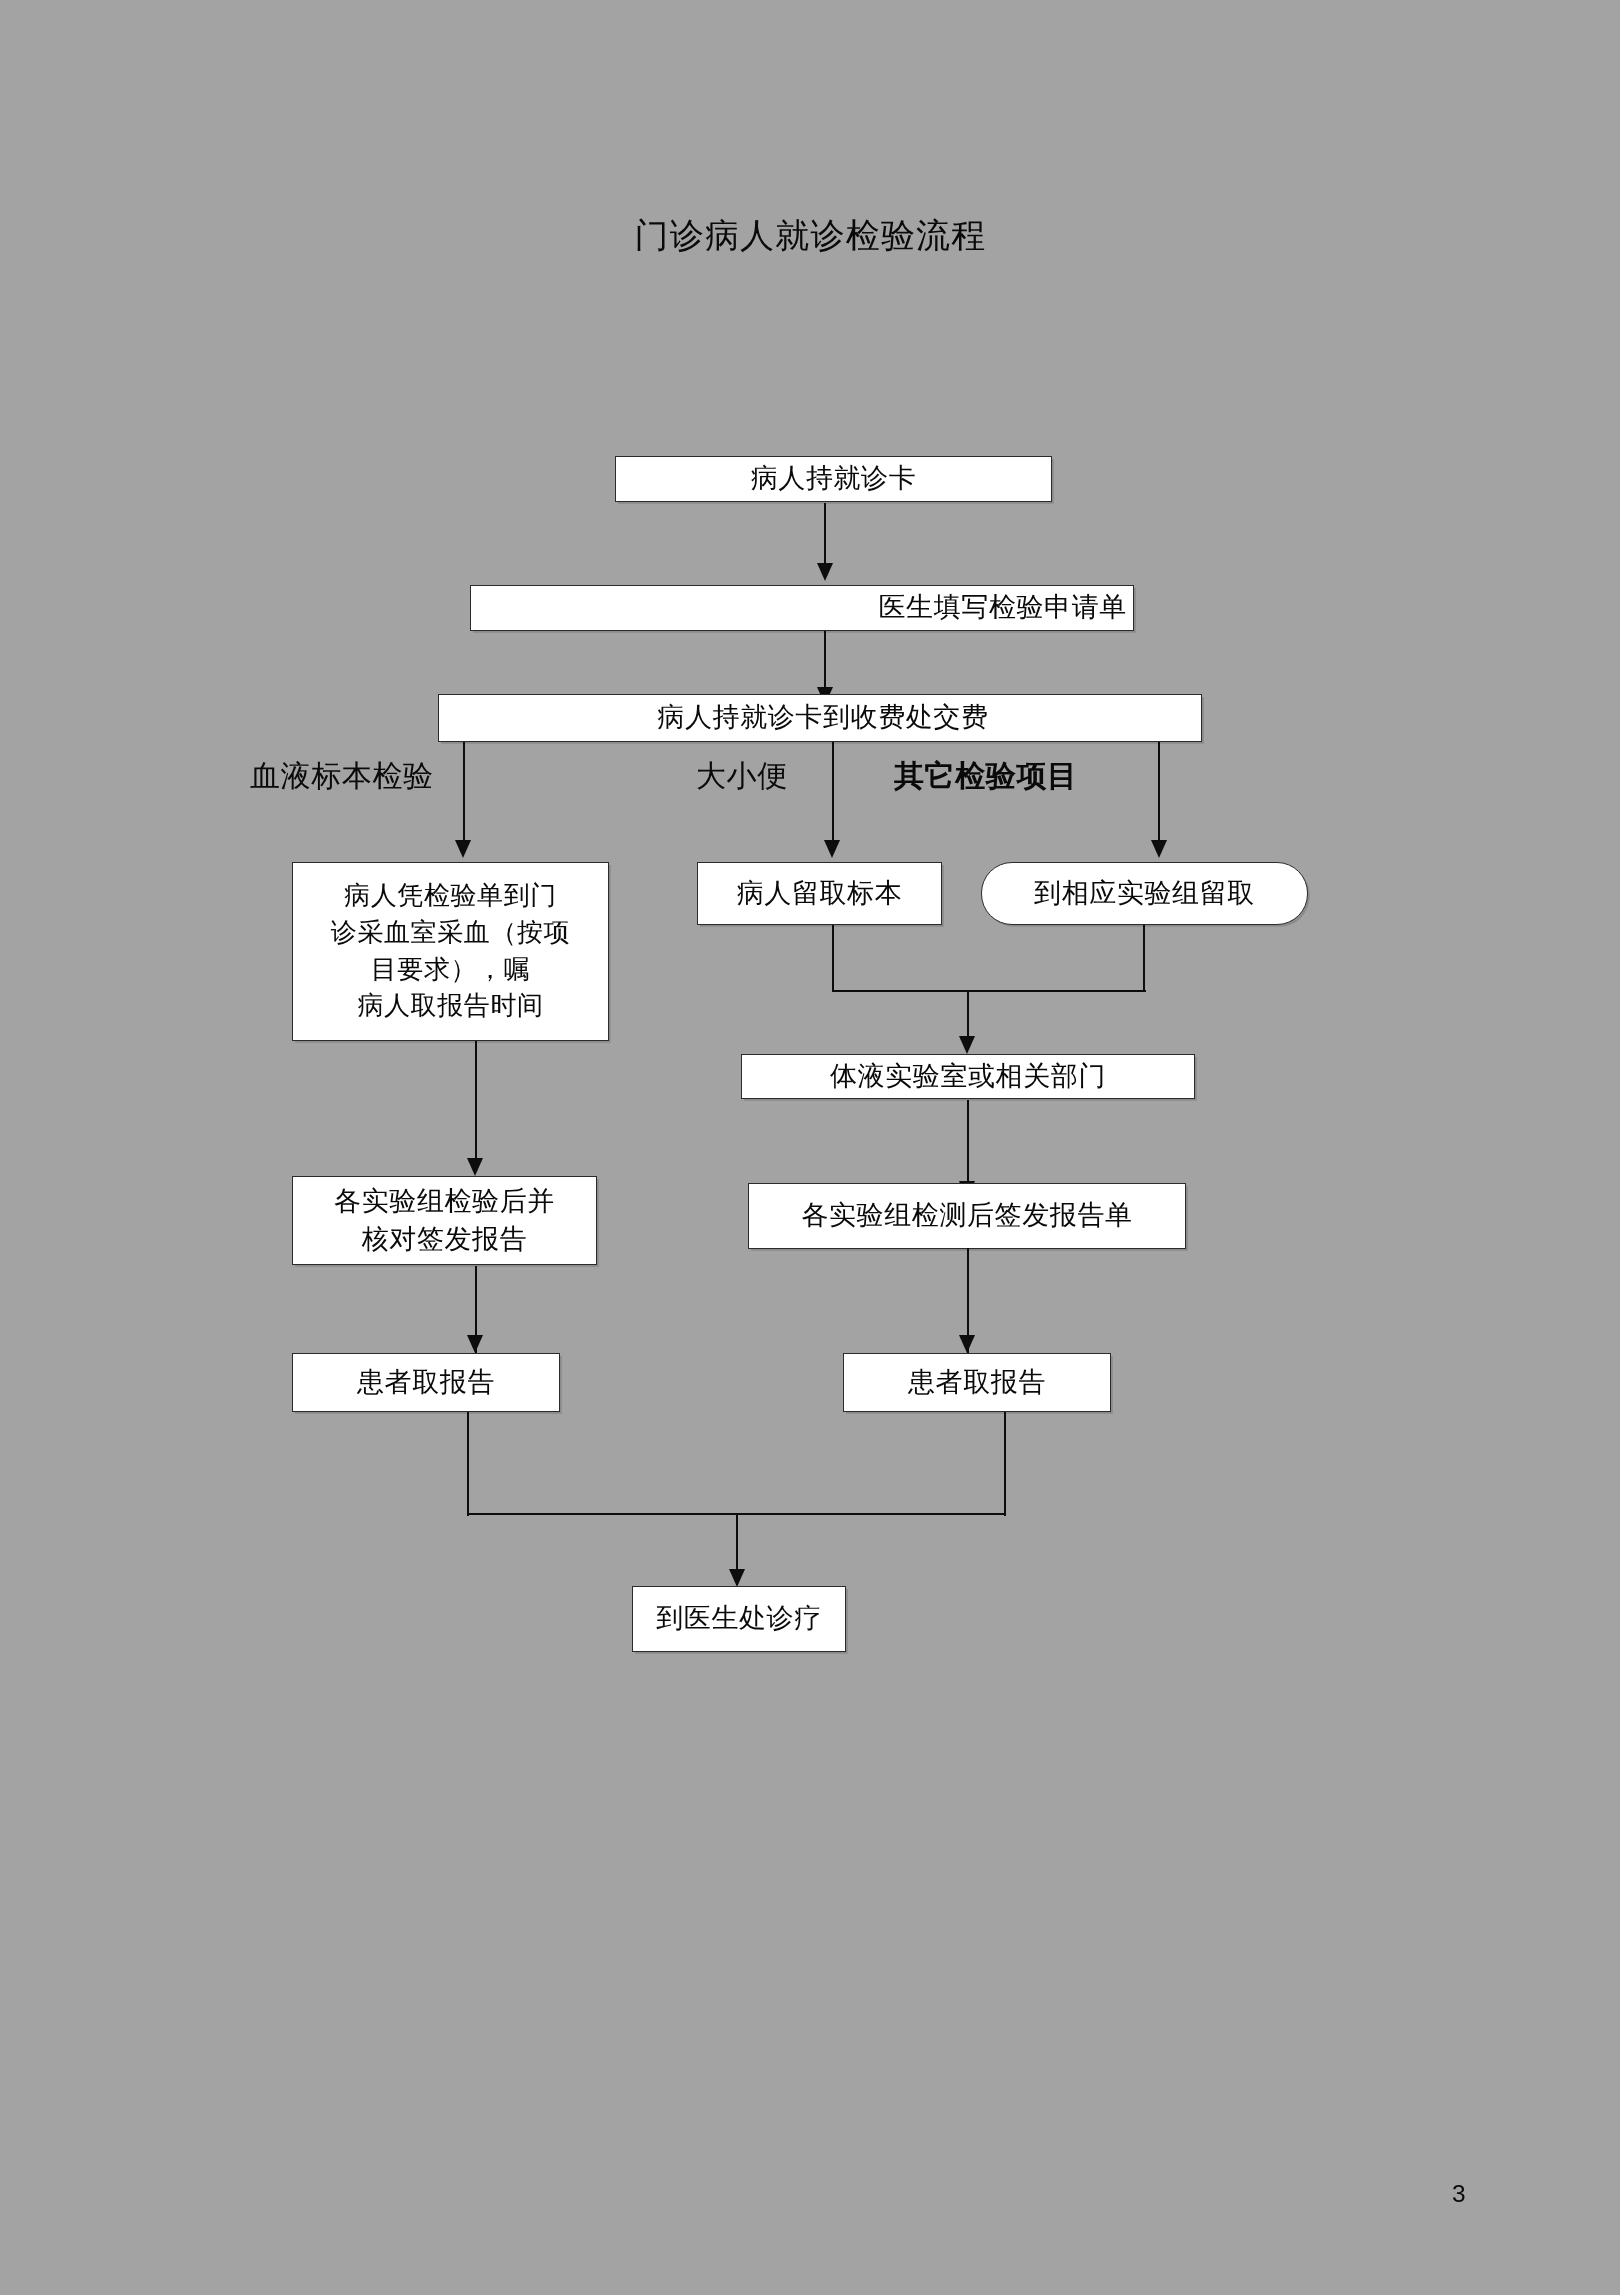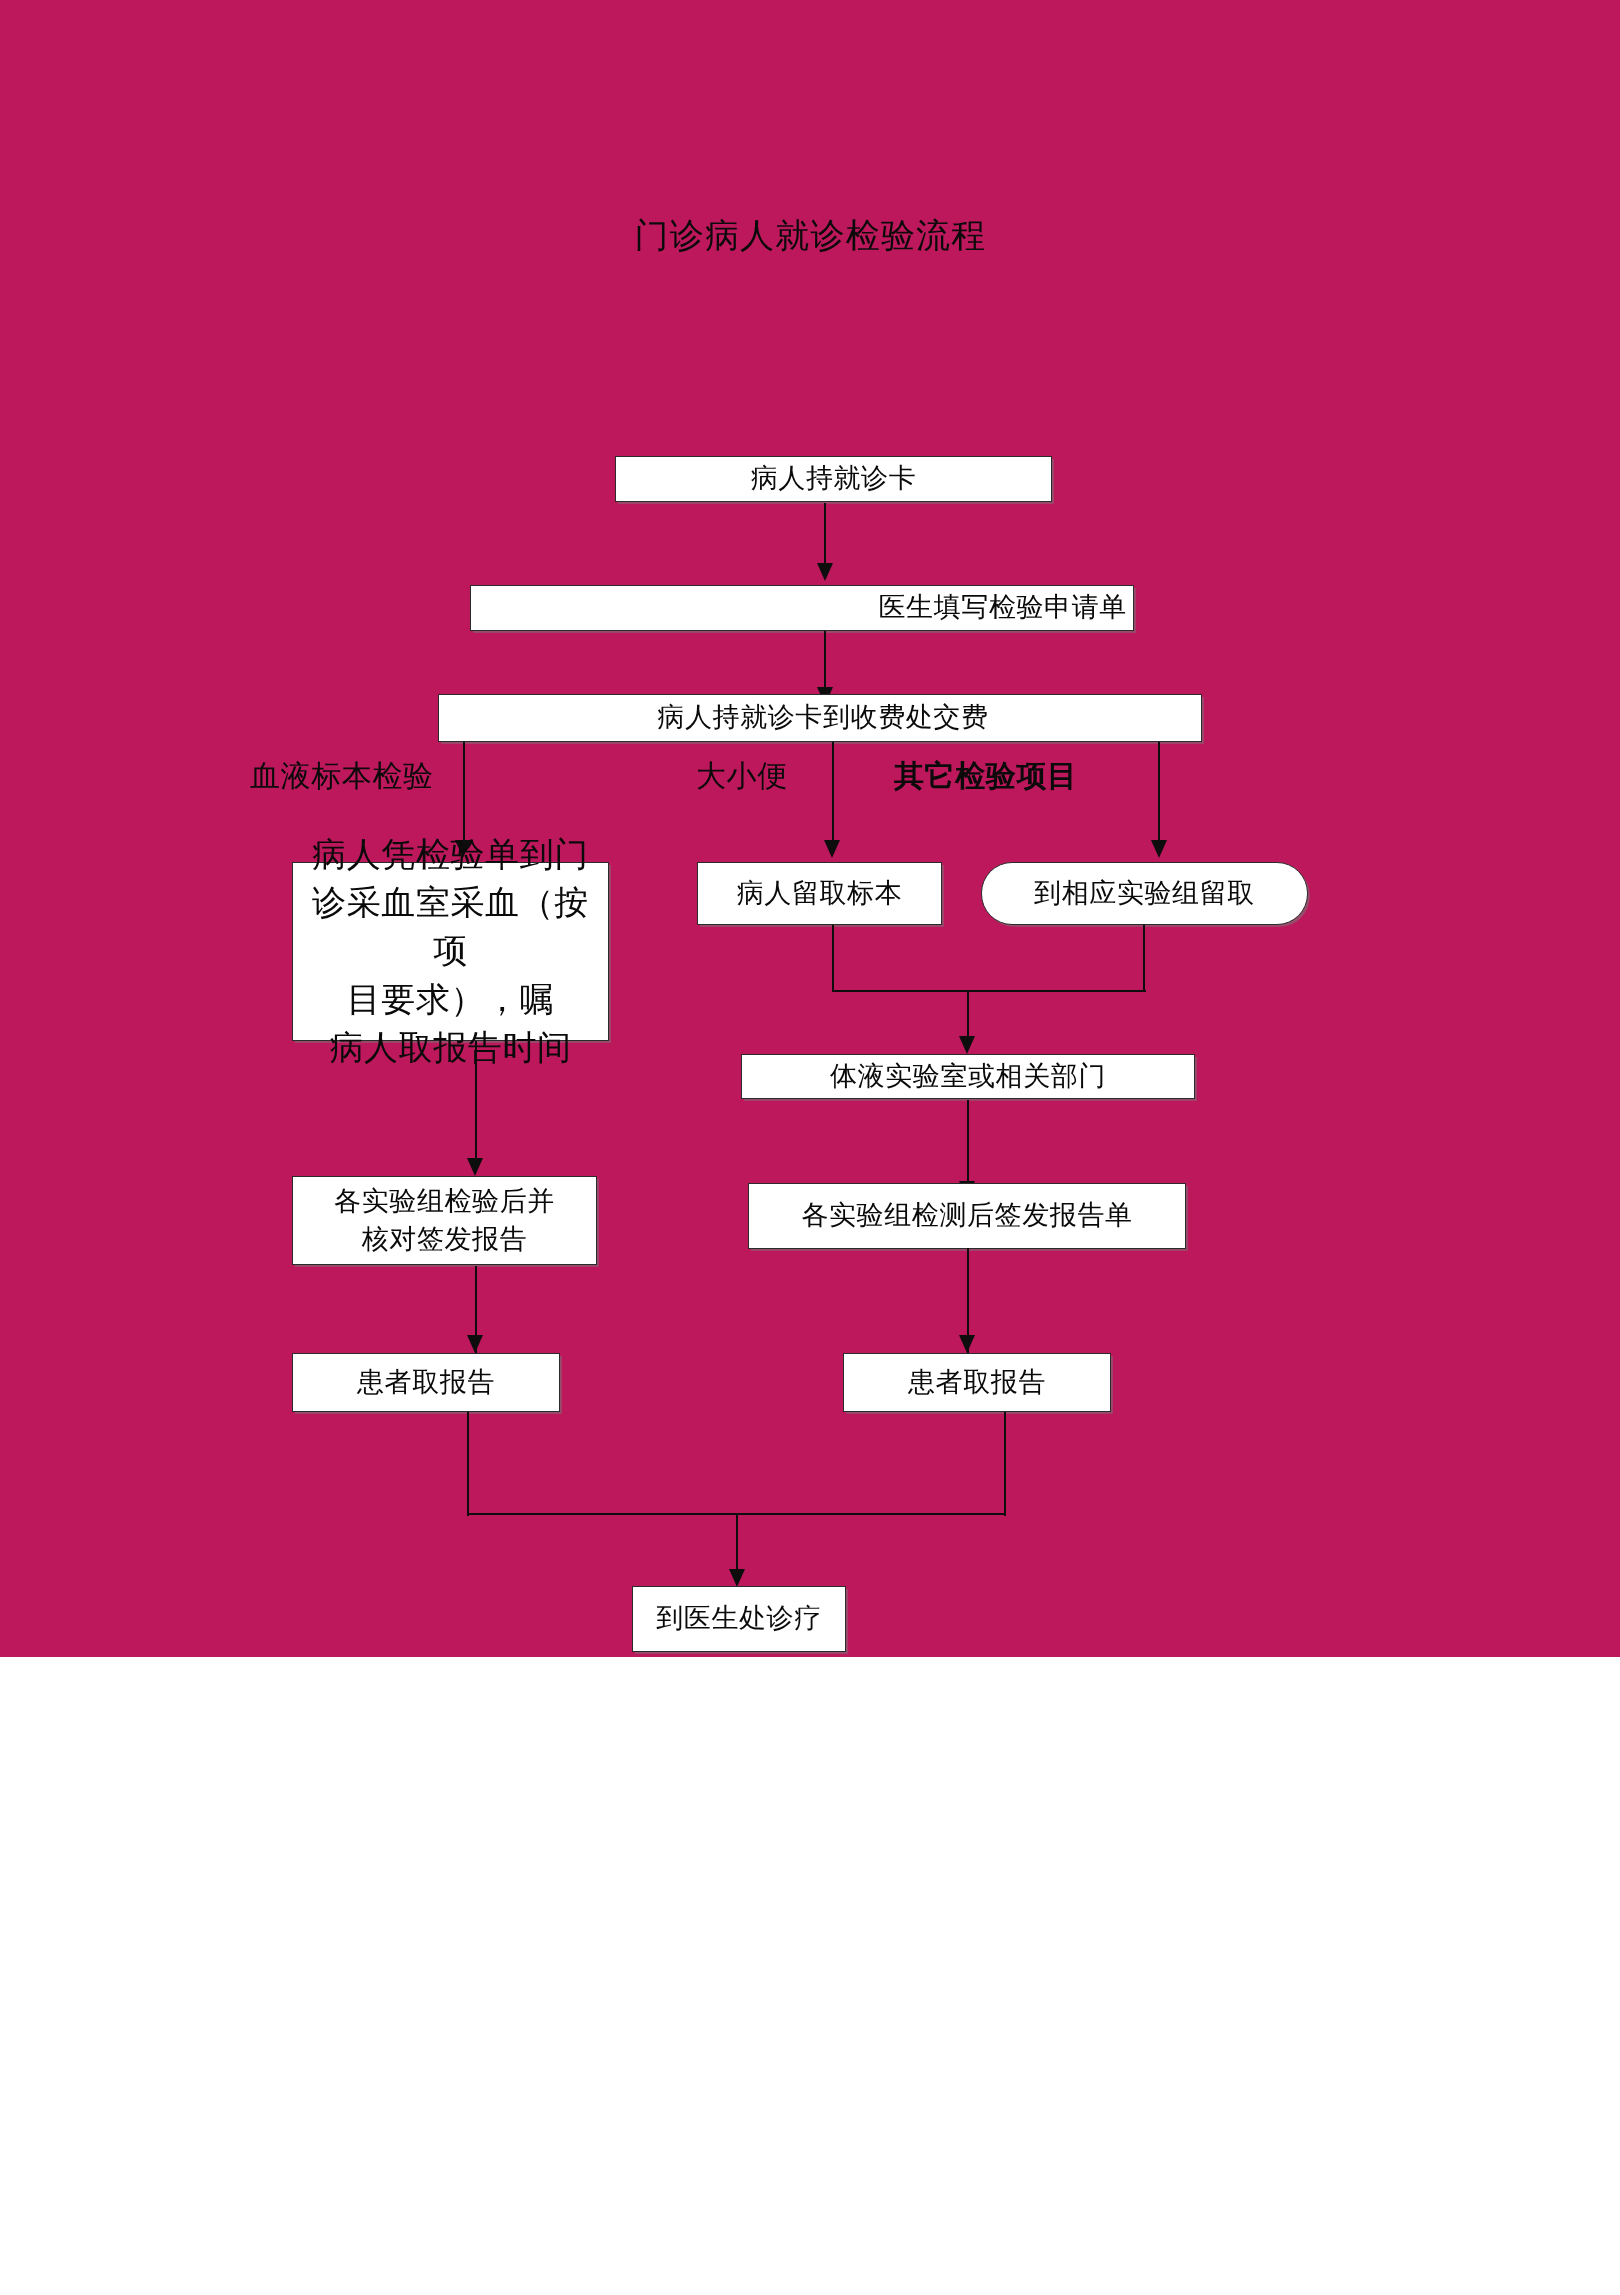--- a/index.html
+++ b/index.html
@@ -3,22 +3,22 @@
 <meta charset="utf-8">
 <style>
   html, body {
     margin: 0;
     padding: 0;
     background: #ffffff;
   }
   #page {
     position: relative;
     width: 1621px;
-    height: 1657px;
-    background: #be185d;
+    height: 2295px;
+    background: #a3a3a3;
     font-family: "Liberation Serif", "DejaVu Serif", serif;
     overflow: hidden;
   }
 
   
   #doc-title {
     position: absolute;
     left: 0;
     top: 217px;
     width: 1621px;
@@ -125,21 +125,21 @@
   <div class="vline" style="left:832px; top:742px; width:2.4px; height:100px;"></div>
   <div class="arrowhead" style="left:824px; top:840px;"></div>
 
   <div class="vline" style="left:1158px; top:742px; width:2.4px; height:100px;"></div>
   <div class="arrowhead" style="left:1151px; top:840px;"></div>
 
   <div class="branch-label" style="left:250px; top:758px;">血液标本检验</div>
   <div class="branch-label" style="left:696px; top:758px;">大小便</div>
   <div class="branch-label" style="left:894px; top:758px;font-weight:bold;">其它检验项目</div>
 
-  <div class="node" style="left:292px; top:862px; width:317px; height:179px; font-size:34px; line-height:1.42;">
+  <div class="node" style="left:292px; top:862px; width:317px; height:179px; font-size:26px; line-height:1.42;">
     <span class="node-text">病人凭检验单到门
 诊采血室采血（按项
 目要求），嘱
 病人取报告时间</span>
   </div>
 
   <div class="node" style="left:697px; top:862px; width:245px; height:63px;">
     <span class="node-text">病人留取标本</span>
   </div>
 

